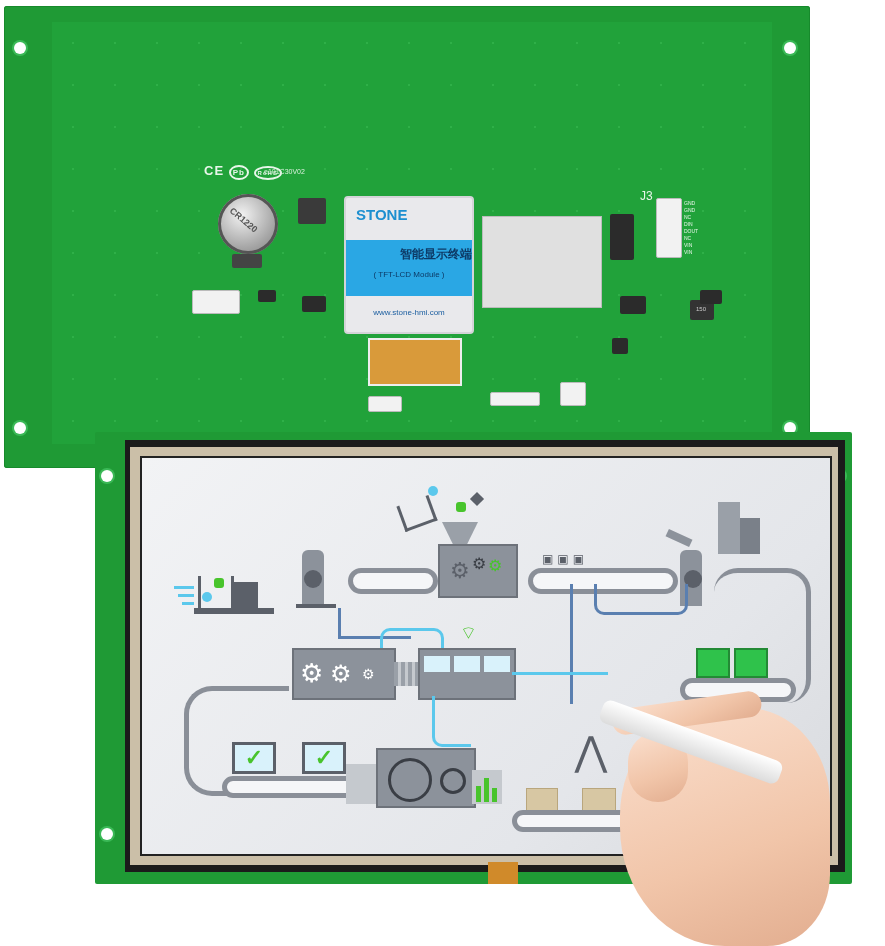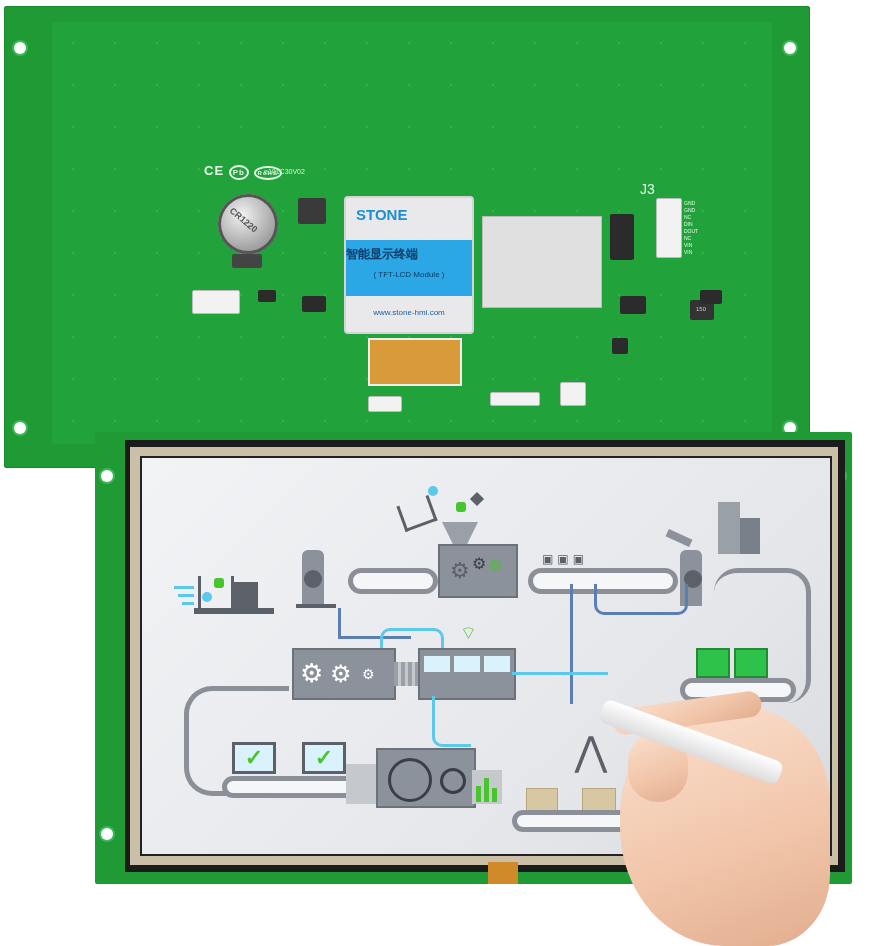--- a/index.html
+++ b/index.html
@@ -9,28 +9,28 @@
   .pcb-back{left:4px;top:6px;width:806px;height:462px;background:#1f9a35;border-radius:3px;box-shadow:0 0 0 1px #178a2c inset;}
   .pcb-inner{left:52px;top:22px;width:720px;height:422px;background:#21a23a;background-image:radial-gradient(#2fb048 1px,transparent 1.2px);background-size:42px 42px;}
   .hole{width:12px;height:12px;border-radius:50%;background:#fff;box-shadow:0 0 0 2px #3bb957;}
   .cert{left:204px;top:163px;color:#e8f6ea;font-size:13px;font-weight:bold;letter-spacing:1px;}
   .partno{left:264px;top:168px;color:#d9f0dc;font-size:7px;}
   .battery{left:218px;top:194px;width:60px;height:60px;border-radius:50%;background:radial-gradient(circle at 40% 35%,#f2f2f2,#a8a8a8 60%,#7a7a7a);box-shadow:0 0 0 3px #555 inset;}
   .battery-label{left:227px;top:215px;font-size:9px;color:#555;transform:rotate(40deg);font-weight:bold;}
   .module{left:344px;top:196px;width:126px;height:134px;background:#e9e9ec;border:2px solid #d4d4d8;border-radius:4px;}
   .module-brand{left:10px;top:8px;font-size:15px;font-weight:bold;color:#1d8fd0;}
   .module-band{left:0;top:42px;width:126px;height:56px;background:#2aa7e4;}
-  .module-cn{left:0;top:6px;width:126px;text-align:left;color:#0d3a66;font-size:12px;font-weight:bold;}
+  .module-cn{left:0;top:6px;width:126px;text-align:right;color:#0d3a66;font-size:12px;font-weight:bold;}
   .module-sub{left:0;top:30px;width:126px;text-align:center;color:#0d3a66;font-size:8px;}
   .module-url{left:0;top:110px;width:126px;text-align:center;color:#1d5fa0;font-size:8px;}
   .ribbon{left:482px;top:216px;width:118px;height:90px;background:#e0e0e0;border:1px solid #bcbcbc;}
   .flex-cable{left:368px;top:338px;width:90px;height:44px;background:#d99a3a;border:2px solid #eee;}
   .chip{background:#2b2b2b;border-radius:2px;}
   .connector{background:#f2f2f2;border:1px solid #bbb;border-radius:2px;}
-  .j3label{left:640px;top:181px;color:#e8f6ea;font-size:14px;}
+  .j3label{left:640px;top:189px;color:#e8f6ea;font-size:12px;}
   .pinlabels{left:684px;top:200px;color:#e8f6ea;font-size:5px;line-height:7px;}
   .silk{color:#e8f6ea;font-size:6px;}
   
   .pcb-front{left:95px;top:432px;width:757px;height:452px;background:#1f9a35;border-radius:2px;}
   .bezel{left:125px;top:440px;width:720px;height:432px;background:#1b1b1b;}
   .frame{left:130px;top:447px;width:708px;height:418px;background:#cbbfa8;}
   .screen{left:140px;top:456px;width:688px;height:396px;background:linear-gradient(135deg,#f2f3f5 0%,#e4e6ea 70%,#d8dade 100%);border:2px solid #222;}
   .fpc{left:488px;top:862px;width:30px;height:22px;background:#d08a2a;}
   
   .belt{border:5px solid #8a8f98;border-radius:16px;background:#f5f6f8;}

